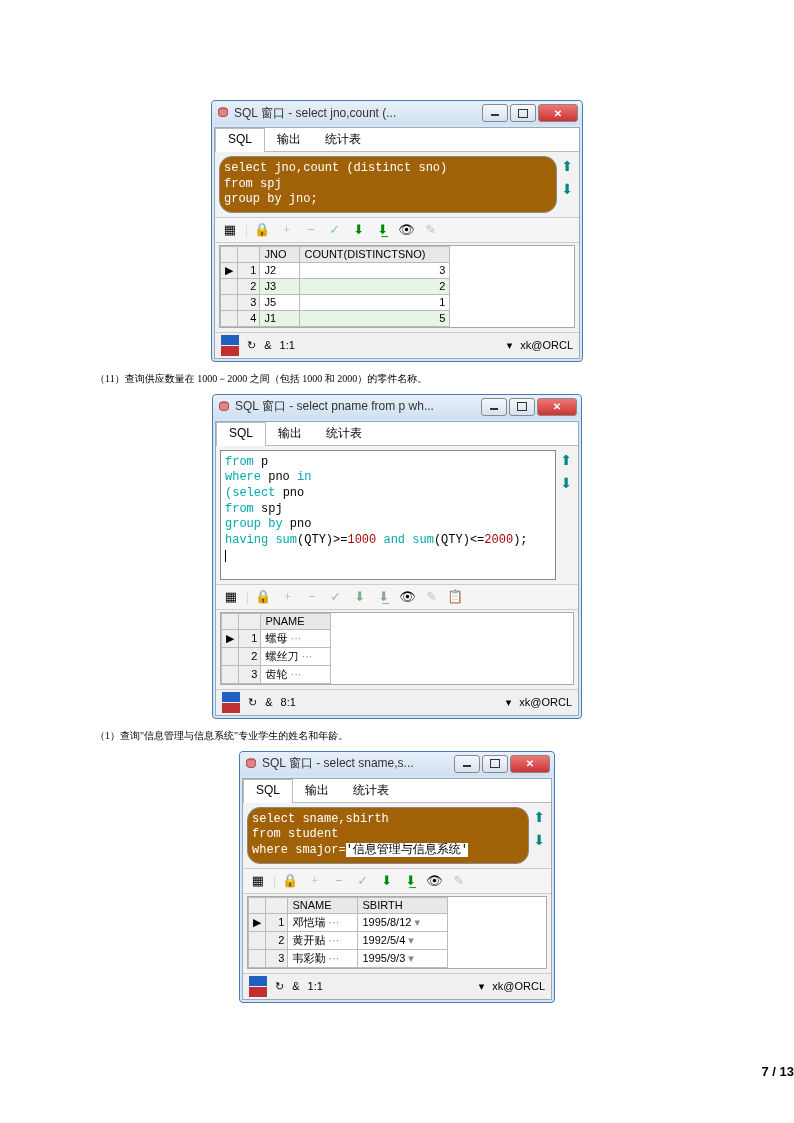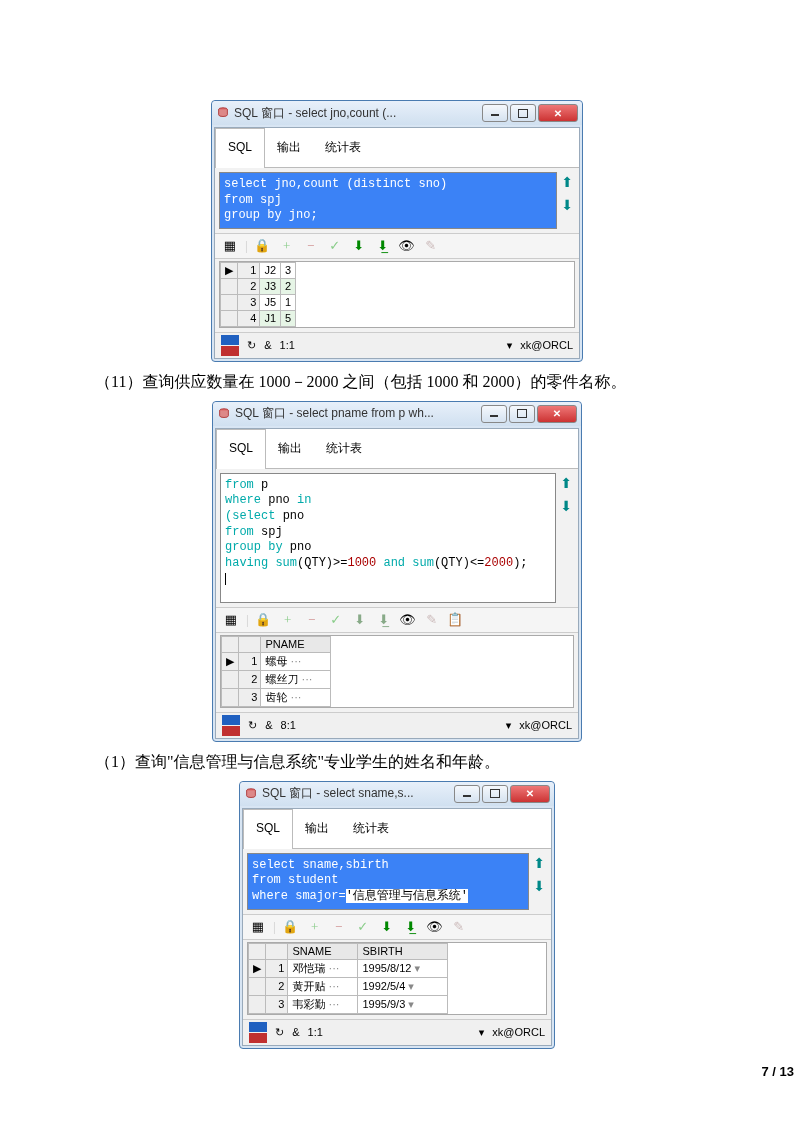--- a/index.html
+++ b/index.html
@@ -10,46 +10,46 @@
 .db-icon { width: 14px; height: 14px; margin-right: 4px; display: inline-flex; align-items: center; justify-content: center; }
 .db-icon svg { width: 14px; height: 14px; }
 .title-text { flex: 1; color: #333; white-space: nowrap; overflow: hidden; }
 .win-btns { display: flex; gap: 2px; }
 .win-btn { width: 26px; height: 18px; border: 1px solid #888; border-radius: 3px; display: flex; align-items: center; justify-content: center; font-size: 10px; background: linear-gradient(#f5f8fc,#d5e2f0); cursor: pointer; }
 .win-btn.min::before { content:""; width:8px; height:2px; background:#333; display:block; margin-top:4px; }
 .win-btn.max::before { content:""; width:8px; height:7px; border:1px solid #333; display:block; }
 .win-btn.close { background: linear-gradient(#e77,#c33); color:#fff; width:40px; font-weight:bold; }
 .win-body { background: #f2f2f2; border: 1px solid #9ab; margin: 2px; padding: 0; }
 .tabs { display: flex; font-size: 12px; background: #fff; border-bottom: 1px solid #bbb; font-family: Arial, "SimSun"; }
-.tab { padding: 11px 12px; cursor: pointer; }
+.tab { padding: 3px 12px; cursor: pointer; }
 .tab.active { background: #fff; border-top:1px solid #bbb; border-left:1px solid #bbb; border-right:1px solid #bbb; margin-bottom:-1px; }
 .sql-area { display: flex; }
 .sql-editor { flex: 1; border: 1px solid #888; margin: 4px; padding: 4px; font-family: "Courier New", monospace; font-size: 12px; min-height: 40px; line-height: 1.3; }
-.sql-editor.dark { background: #3b82f6; color: #fff; }
+.sql-editor.dark { background: #a16207; color: #fff; border-radius: 13px; }
 .sql-editor.light { background: #fff; color: #000; }
 .nav-arrows { display:flex; flex-direction:column; justify-content:flex-start; gap:6px; padding:6px 6px 0 0; }
 .nav-arrows span { color: #088; font-size: 14px; cursor:pointer; }
 .kw { color: #0aa; }
 .ident { color: #0a0; text-decoration: underline; }
 .num { color: #a00; }
 .toolbar { display: flex; align-items: center; gap: 6px; padding: 3px 6px; border-top:1px solid #ccc; border-bottom:1px solid #ccc; background:#f5f5f5; font-size:13px; }
 .toolbar .tbtn { width:18px; height:18px; display:flex; align-items:center; justify-content:center; cursor:pointer; }
 .grid-outer { background:#fff; margin:2px 4px 4px; border:1px solid #aaa; }
 table.grid { border-collapse: collapse; font-size: 11px; font-family: Arial, "SimSun"; }
 table.grid th, table.grid td { border: 1px solid #bbb; padding: 1px 4px; background:#fff; height:16px; }
 table.grid th { background: #e8e8e8; font-weight: normal; text-align:left; }
 table.grid .rowsel { background:#eee; width:16px; text-align:center; }
 table.grid .rownum { background:#eee; width:22px; text-align:right; padding-right:3px; }
 table.grid tr.even td.datacell { background: #e6f5e6; }
 .statusbar { display:flex; align-items:center; gap:8px; background:#f0f0f0; padding:2px 6px; font-size:11px; font-family: Arial; border-top:1px solid #ccc; }
 .statusbar .sq { width:18px; height:10px; }
 .statusbar .sq.blue { background:#2060c0; }
 .statusbar .sq.red { background:#c03030; }
 .statusbar .flex { flex:1; }
-.question { font-family: "SimSun", serif; font-size: 16px; margin: 10px 0 8px 95px; }
+.question { font-family: "SimSun", serif; font-size: 10px; margin: 10px 0 8px 95px; }
 .page-num { position: absolute; bottom: 44px; width: 100%; text-align: right; font-size: 13px; font-weight: bold; font-family: Arial; }
 .cursor-blink { display:inline-block; width:1px; height:12px; background:#000; vertical-align:text-bottom; }
 </style>
 </head>
 <body>
 
 <div class="content">
 
 <div class="window" style="width:372px;">
   <div class="titlebar">
@@ -91,20 +91,26 @@
       <span class="tbtn" style="color:#c88">−</span>
       <span class="tbtn" style="color:#8c8">✓</span>
       <span class="tbtn" style="color:#080">⬇</span>
       <span class="tbtn" style="color:#080">⬇̲</span>
       <span class="tbtn">👁</span>
       <span class="tbtn" style="color:#cbb">✎</span>
     </div>
     <div class="grid-outer">
       <table class="grid">
         <tbody>
+              <tr>
+                <th class="rowsel"></th>
+                <th class="rownum"></th>
+                <th style="width:40px">JNO</th>
+                <th style="width:150px">COUNT(DISTINCTSNO)</th>
+              </tr>
         <tr>
                 <td class="rowsel">▶</td>
                 <td class="rownum">1</td>
                 <td class="datacell">J2</td>
                 <td class="datacell" style="text-align:right">3</td>
               </tr>
         <tr class="even">
                 <td class="rowsel"></td>
                 <td class="rownum">2</td>
                 <td class="datacell">J3</td>

